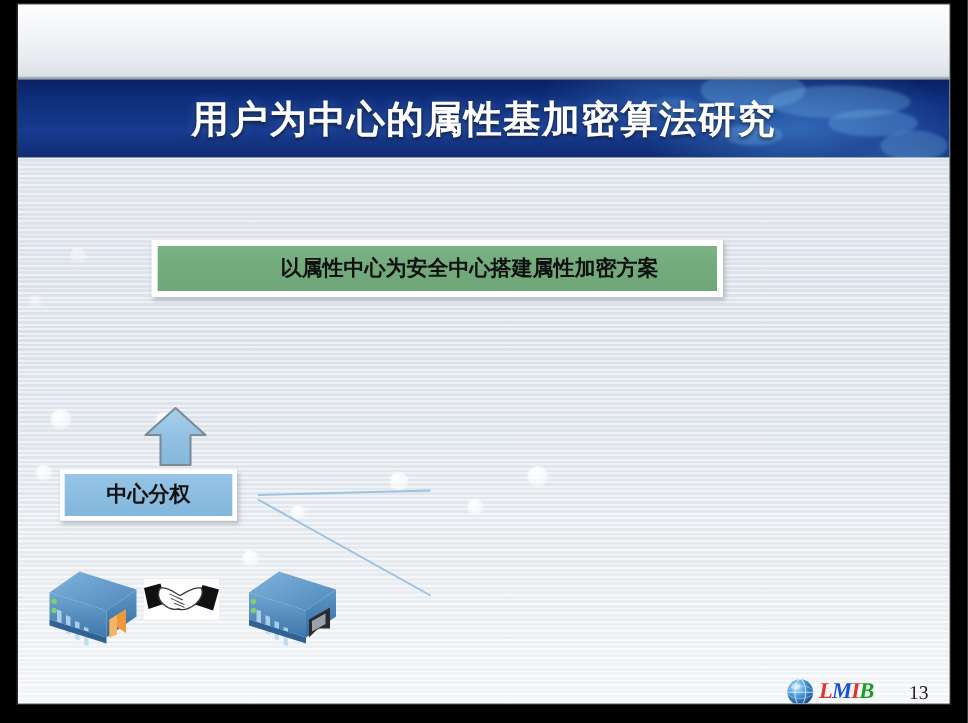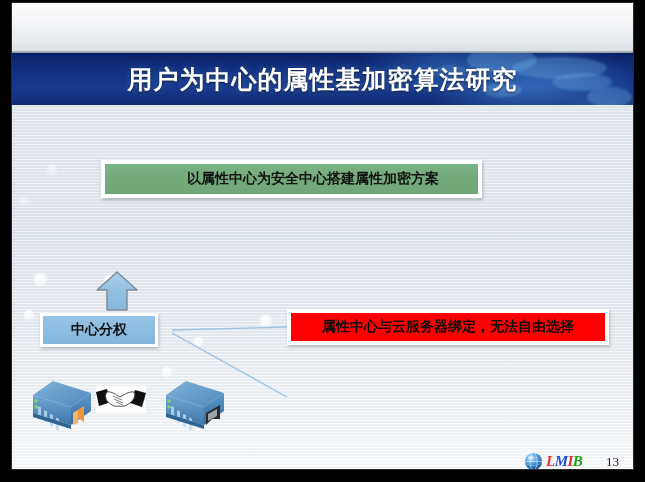--- a/index.html
+++ b/index.html
@@ -229,23 +229,20 @@
           <stop offset="100%" stop-color="#86b7dc"></stop>
         </linearGradient>
       </defs>
       <polygon points="22,2 42,20 32,20 32,40 12,40 12,20 2,20" fill="url(#arrGrad)" stroke="#7d8b98" stroke-width="1.4" stroke-linejoin="round"></polygon>
     </svg>
 
     <div class="box box-blue" style="left:28px; top:208px; width:118px; height:34px;">
       <span>中心分权</span>
     </div>
 
-    <div class="box box-red" style="left:275px; top:204px; width:322px; height:36px;">
-      <span>属性中心与云服务器绑定，无法自由选择</span>
-    </div>
 
 
     <svg class="clip" style="left:15px; top:272px; width:72px; height:62px;" viewBox="0 0 72 62">
       <defs>
         <linearGradient id="srvTop" x1="0" y1="0" x2="1" y2="1">
           <stop offset="0%" stop-color="#7fb4da"></stop>
           <stop offset="100%" stop-color="#4e87bc"></stop>
         </linearGradient>
         <linearGradient id="srvLeft" x1="0" y1="0" x2="0" y2="1">
           <stop offset="0%" stop-color="#6fa6d2"></stop>

